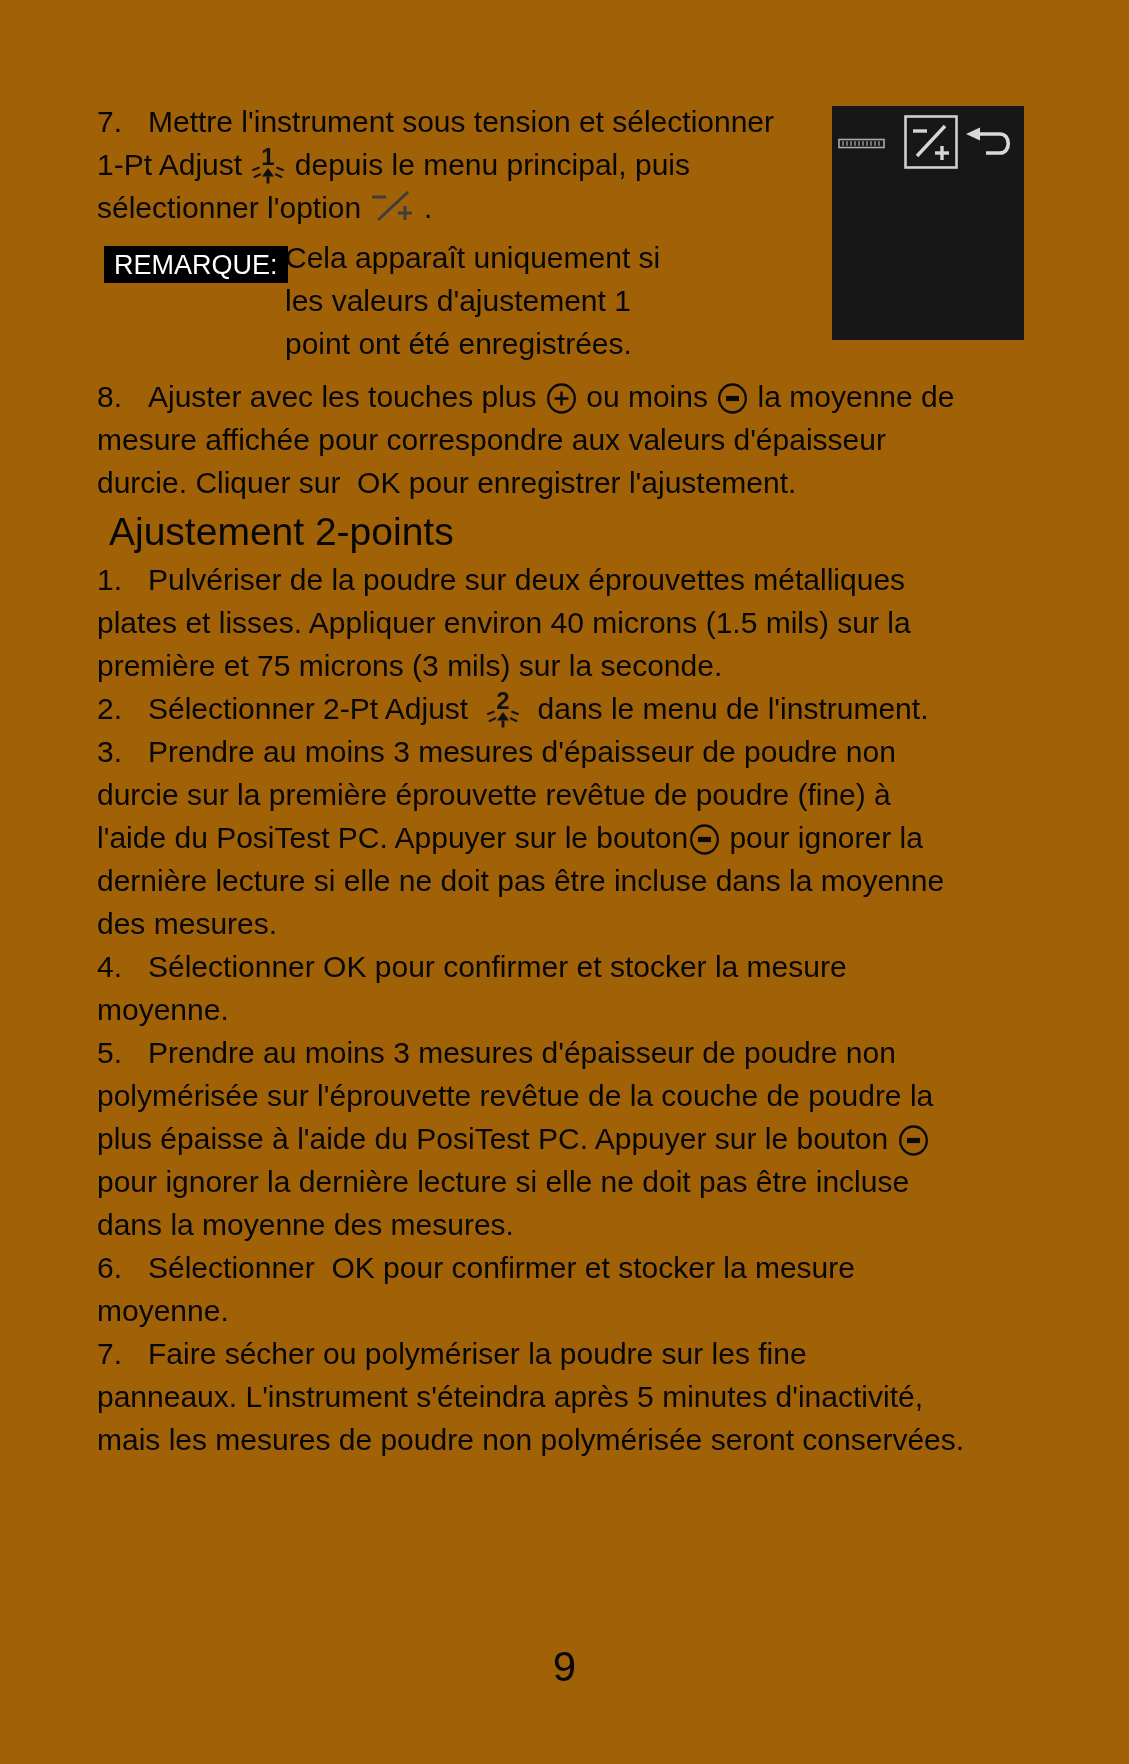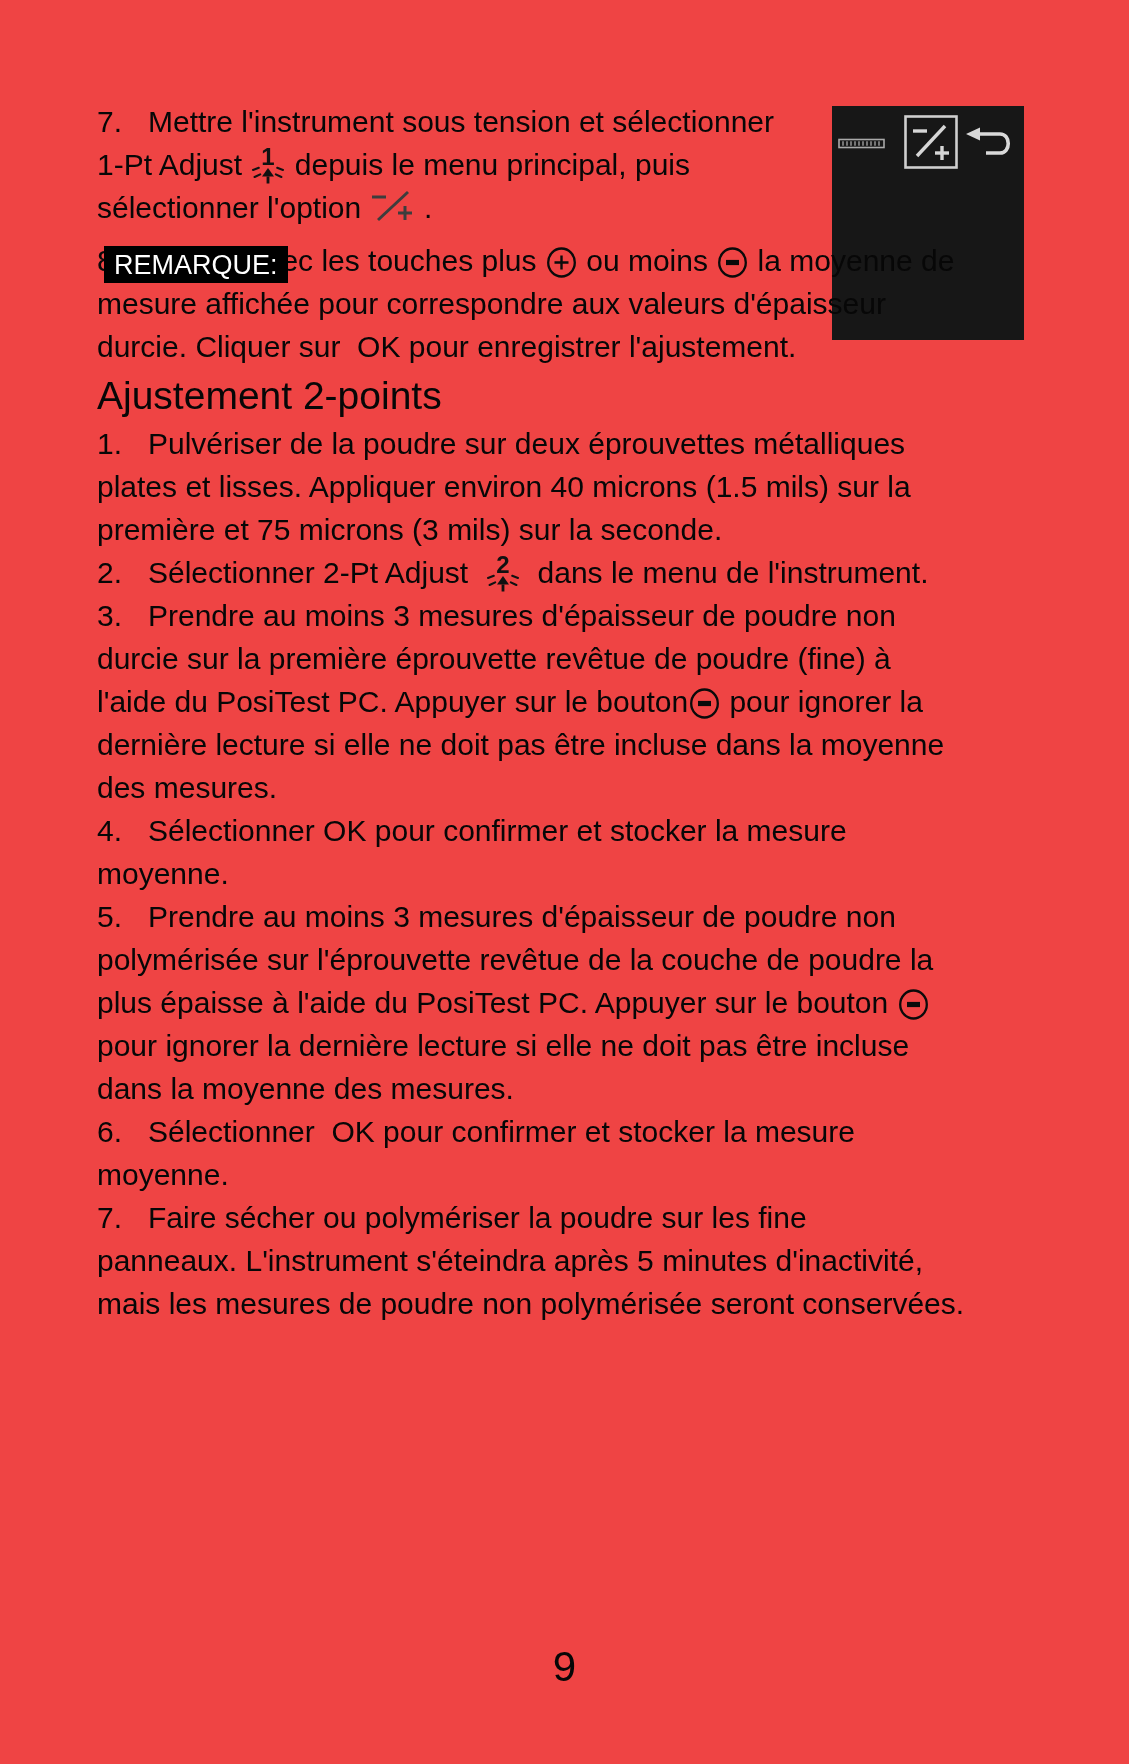--- a/index.html
+++ b/index.html
@@ -2,39 +2,39 @@
 <html><head>
 <meta charset="utf-8">
 <style>
   * { margin:0; padding:0; box-sizing:border-box; }
   html,body { background:#ffffff; }
   body {
     width:1129px; height:1764px; position:relative;
     font-family:"Liberation Sans","DejaVu Sans",sans-serif;
     color:#070707; overflow:hidden;
   }
-  .page { position:absolute; inset:0; background:#ef4444; }
+  .page { position:absolute; inset:0; background:#a16207; }
 
   
   .content { position:absolute; left:97px; top:100px; width:990px; font-size:30px; }
   .line { line-height:43px; white-space:pre; }
   .step-num { display:inline-block; width:51px; }
 
   
   .note { position:relative; margin-top:7px; }
   .note + .step-block { margin-top:10px; }
   .note-label {
     position:absolute; left:7px; top:10px;
     background:#000000; color:#ffffff;
     font-size:27px; line-height:31px; padding:4px 10px 2px;
   }
   .note-lines { margin-left:188px; }
 
   
-  .section-heading { font-size:39px; line-height:52px; margin-top:2px; }
+  .section-heading { font-size:39px; line-height:52px; margin-top:2px;margin-left:12px; }
 
   
   .icon { display:inline-block; line-height:0; }
   .icon svg { display:inline-block; vertical-align:baseline; }
   .ic-one-pt-adjust svg, .ic-two-pt-adjust svg { vertical-align:-11px; }
   .ic-minus-plus svg { vertical-align:-5px; }
   .ic-plus-button svg, .ic-minus-button svg { vertical-align:-7px; margin:0 1px; }
 
   
   .device-screen {
@@ -111,20 +111,25 @@
               <g stroke="#3d3d3d" stroke-width="3" fill="none">
                 <path d="M8 31 L38 3"></path>
                 <path d="M2 8 H16"></path>
                 <path d="M28 24 H42"></path>
                 <path d="M35 17 V31"></path>
               </g>
             </svg></span><span> .</span></div>
       </div>
       <div class="note">
         <span class="note-label">REMARQUE:</span>
+        <div class="note-lines">
+          <div class="line">Cela apparaît uniquement si</div>
+          <div class="line">les valeurs d'ajustement 1</div>
+          <div class="line">point ont été enregistrées.</div>
+        </div>
       </div>
       <div class="step-block">
         <div class="line"><span class="step-num">8.</span><span>Ajuster avec les touches plus </span><span class="icon ic-plus-button"><svg width="31" height="31" viewBox="0 0 31 31">
               <ellipse cx="15.5" cy="15.5" rx="13.3" ry="14" fill="none" stroke="#0a0a0a" stroke-width="2.3"></ellipse>
               <path d="M15.5 8.5 V22.5 M8.5 15.5 H22.5" stroke="#0a0a0a" stroke-width="2.4" fill="none"></path>
             </svg></span><span> ou moins </span><span class="icon ic-minus-button"><svg width="31" height="31" viewBox="0 0 31 31">
               <ellipse cx="15.5" cy="15.5" rx="13.3" ry="14" fill="none" stroke="#0a0a0a" stroke-width="2.3"></ellipse>
               <path d="M9 15.5 H22" stroke="#0a0a0a" stroke-width="5.2" fill="none"></path>
             </svg></span><span> la moyenne de</span></div>
         <div class="line"><span>mesure affichée pour correspondre aux valeurs d'épaisseur</span></div>

